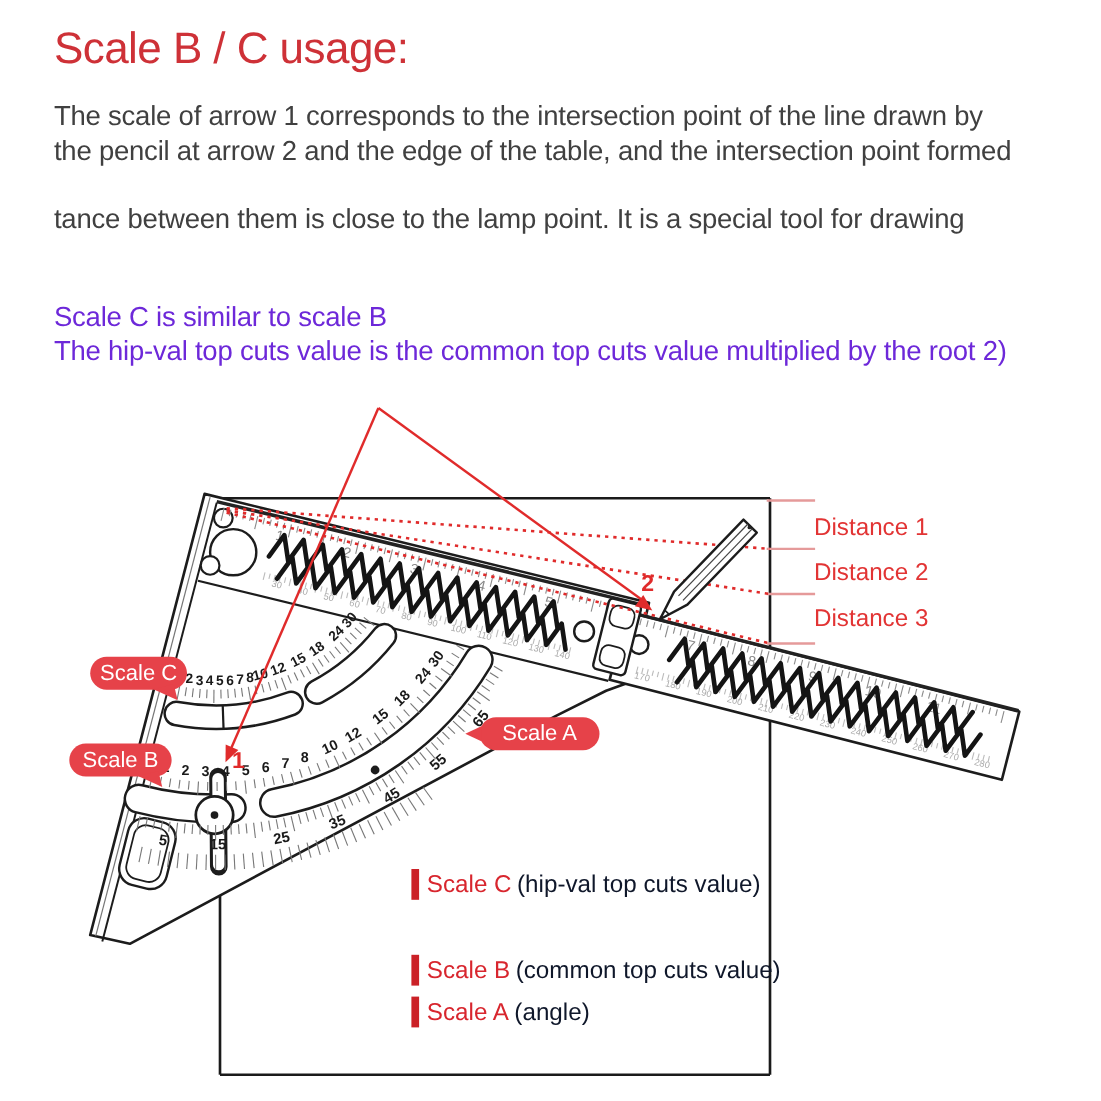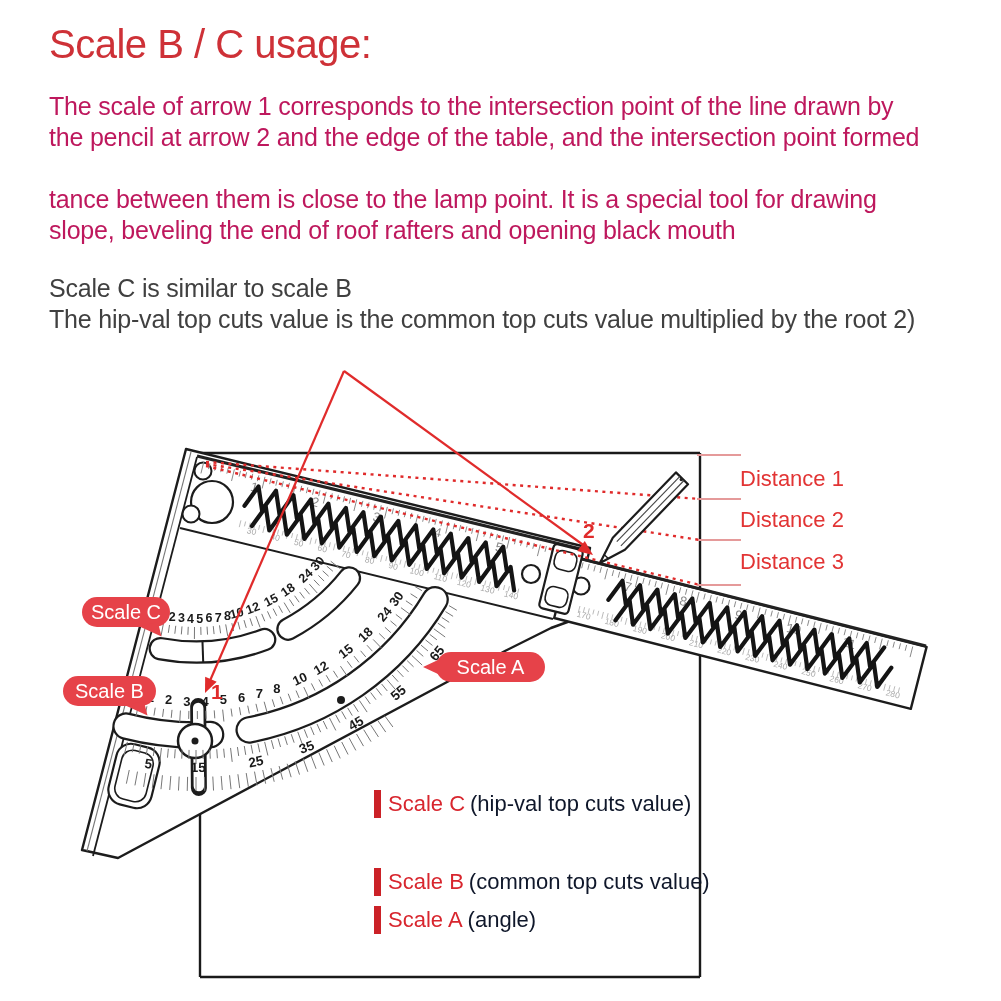--- a/index.html
+++ b/index.html
@@ -1,22 +1,22 @@
 <!DOCTYPE html>
 <html><head>
 <meta charset="utf-8">
 <style>
   html,body{margin:0;padding:0;background:#ffffff;}
   #page{position:relative;width:1001px;height:1001px;background:#fff;overflow:hidden;
         font-family:"Liberation Sans",sans-serif;}
   #diagram-svg{position:absolute;left:0;top:0;}
   .abs{position:absolute;white-space:nowrap;text-align:center;}
   #page-title{left:49px;top:22px;font-size:40px;color:#ce3137;letter-spacing:-0.5px;}
-  .intro-line{left:49px;font-size:25px;color:#be185d;letter-spacing:-0.2px;}
-  .note-line{left:49px;font-size:25px;color:#404040;letter-spacing:-0.2px;}
+  .intro-line{left:49px;font-size:25px;color:#404040;letter-spacing:-0.2px;}
+  .note-line{left:49px;font-size:25px;color:#6d28d9;letter-spacing:-0.2px;}
   .distance-label{left:719px;font-size:22px;color:#e23434;margin-left:21px;}
   .legend-row{left:374px;height:28px;}
   .legend-bar{display:inline-block;vertical-align:middle;width:7px;height:28px;background:#cb2127;margin-right:7px;}
   .legend-name{font-size:22px;color:#d8262e;vertical-align:middle;}
   .legend-desc{font-size:22px;color:#0f172a;vertical-align:middle;margin-left:5px;}
   .bubble{position:absolute;background:#e64249;color:#ffffff;border-radius:16px;
           font-size:20px;text-align:center;height:30px;line-height:30px;}
   #bubble-c{left:82px;top:597px;width:88px;}
   #bubble-b{left:63px;top:676px;width:93px;}
   #bubble-a{left:436px;top:652px;width:109px;}
@@ -562,21 +562,20 @@
       <polygon points="205,693 205.1629,676.7502 216.7171,681.7398000000001" fill="#e02b2b"></polygon>
       <line x1="344" y1="371" x2="586" y2="547" stroke="#e02b2b" stroke-width="2.2"></line>
       <polygon points="593,555 577.22,551.04 584.78,540.96" fill="#e02b2b"></polygon>
     </svg>
 
   <div id="page-title" class="abs">Scale B / C usage:</div>
 
   <div class="abs intro-line" style="top:92px">The scale of arrow 1 corresponds to the intersection point of the line drawn by</div>
   <div class="abs intro-line" style="top:123px">the pencil at arrow 2 and the edge of the table, and the intersection point formed</div>
   <div class="abs intro-line" style="top:185px">tance between them is close to the lamp point. It is a special tool for drawing</div>
-  <div class="abs intro-line" style="top:216px">slope, beveling the end of roof rafters and opening black mouth</div>
 
   <div class="abs note-line" style="top:274px">Scale C is similar to scale B</div>
   <div class="abs note-line" style="top:305px">The hip-val top cuts value is the common top cuts value multiplied by the root 2)</div>
 
   <div class="abs distance-label" style="top:466px">Distance 1</div>
   <div class="abs distance-label" style="top:507px">Distance 2</div>
   <div class="abs distance-label" style="top:549px">Distance 3</div>
 
   <div id="bubble-c" class="bubble">Scale C</div>
   <div id="bubble-b" class="bubble">Scale B</div>

